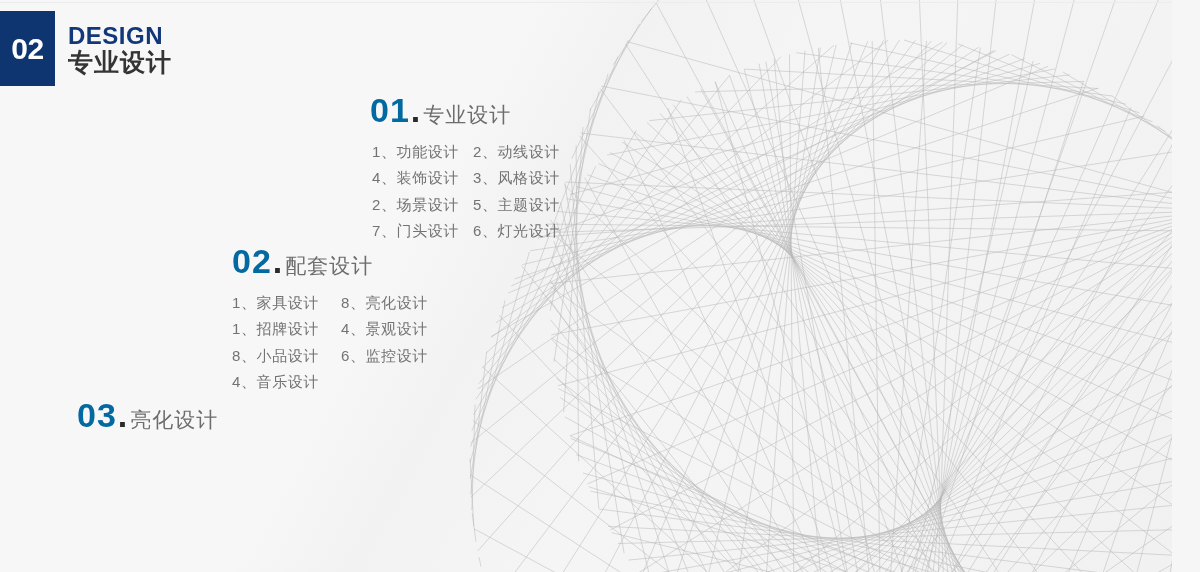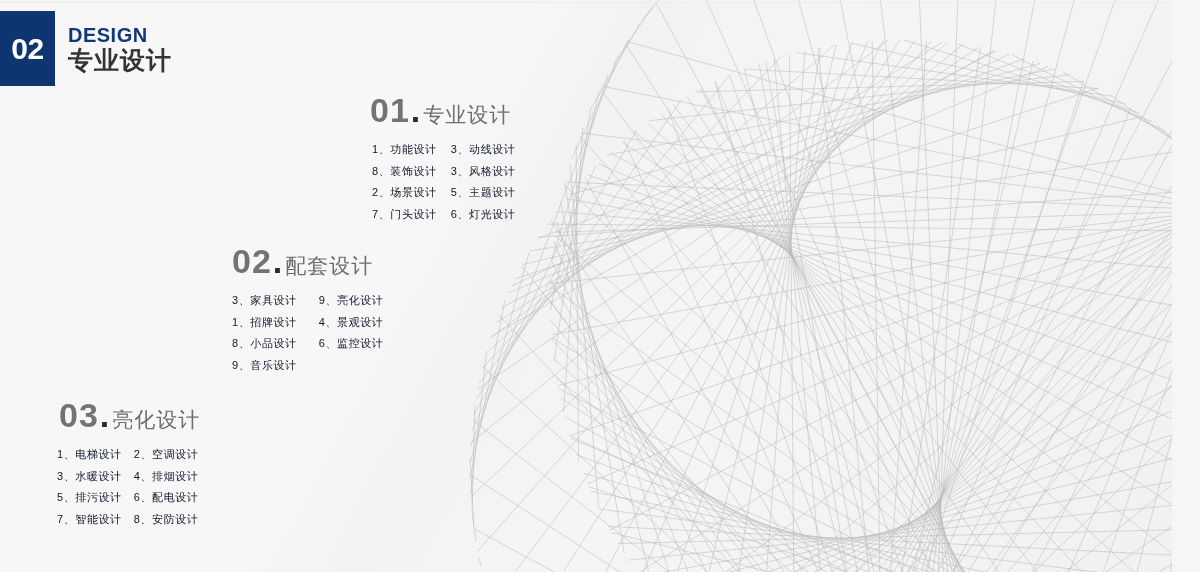--- a/index.html
+++ b/index.html
@@ -77,21 +77,21 @@
   }
   #header-text {
     margin-left: 13px;
     display: flex;
     flex-direction: column;
     justify-content: center;
     padding-top: 2px;
   }
   #header-title-en {
     color: #12387a;
-    font-size: 20px;
+    font-size: 24px;
     font-weight: bold;
     letter-spacing: 0.5px;
     line-height: 1.05;
   }
   #header-title-cn {
     color: #343434;
     font-size: 25px;
     font-weight: bold;
     letter-spacing: 1px;
     line-height: 1.1;
@@ -101,21 +101,21 @@
   
   .section {
     position: absolute;
   }
   .section-heading {
     display: flex;
     align-items: baseline;
     white-space: nowrap;
   }
   .section-num {
-    color: #737373;
+    color: #0369a1;
     font-size: 34px;
     font-weight: bold;
     letter-spacing: 1px;
     line-height: 1;
   }
   .section-dot {
     color: #2b2b2b;
     font-size: 34px;
     font-weight: bold;
     line-height: 1;
@@ -132,30 +132,30 @@
 
   .item-grid {
     margin-top: 16px;
     display: grid;
     grid-template-columns: auto auto;
     column-gap: 16px;
     row-gap: 9px;
     justify-content: start;
   }
   .item {
-    color: #0f172a;
-    font-size: 11px;
+    color: #737373;
+    font-size: 15px;
     letter-spacing: 0.6px;
     white-space: nowrap;
     line-height: 1.15;
   }
 
   #section-01 { left: 370px; top: 93px; }
   #section-02 { left: 232px; top: 244px; }
-  #section-03 { left: 59px; top: 398px; }
+  #section-03 { left: 77px; top: 398px; }
 
   #section-01 .item-grid { margin-left: 2px; column-gap: 14px; }
   #section-02 .item-grid { margin-left: 0px; column-gap: 22px; }
   #section-03 .item-grid { margin-left: -2px; column-gap: 12px; }
 </style>
 </head>
 <body>
 
 <div id="slide">
 
@@ -180,58 +180,48 @@
   </div>
 
   <div class="section" id="section-01">
     <div class="section-heading">
       <span class="section-num">01</span>
       <span class="section-dot">.</span>
       <span class="section-name">专业设计</span>
     </div>
     <div class="item-grid">
       <div class="item">1、功能设计</div>
-      <div class="item">3、动线设计</div>
-      <div class="item">8、装饰设计</div>
+      <div class="item">2、动线设计</div>
+      <div class="item">4、装饰设计</div>
       <div class="item">3、风格设计</div>
       <div class="item">2、场景设计</div>
       <div class="item">5、主题设计</div>
       <div class="item">7、门头设计</div>
       <div class="item">6、灯光设计</div>
     </div>
   </div>
 
   <div class="section" id="section-02">
     <div class="section-heading">
       <span class="section-num">02</span>
       <span class="section-dot">.</span>
       <span class="section-name">配套设计</span>
     </div>
     <div class="item-grid">
-      <div class="item">3、家具设计</div>
-      <div class="item">9、亮化设计</div>
+      <div class="item">1、家具设计</div>
+      <div class="item">8、亮化设计</div>
       <div class="item">1、招牌设计</div>
       <div class="item">4、景观设计</div>
       <div class="item">8、小品设计</div>
       <div class="item">6、监控设计</div>
-      <div class="item">9、音乐设计</div>
+      <div class="item">4、音乐设计</div>
     </div>
   </div>
 
   <div class="section" id="section-03">
     <div class="section-heading">
       <span class="section-num">03</span>
       <span class="section-dot">.</span>
       <span class="section-name">亮化设计</span>
     </div>
-    <div class="item-grid">
-      <div class="item">1、电梯设计</div>
-      <div class="item">2、空调设计</div>
-      <div class="item">3、水暖设计</div>
-      <div class="item">4、排烟设计</div>
-      <div class="item">5、排污设计</div>
-      <div class="item">6、配电设计</div>
-      <div class="item">7、智能设计</div>
-      <div class="item">8、安防设计</div>
-    </div>
   </div>
 
 </div>
 
 </body></html>

